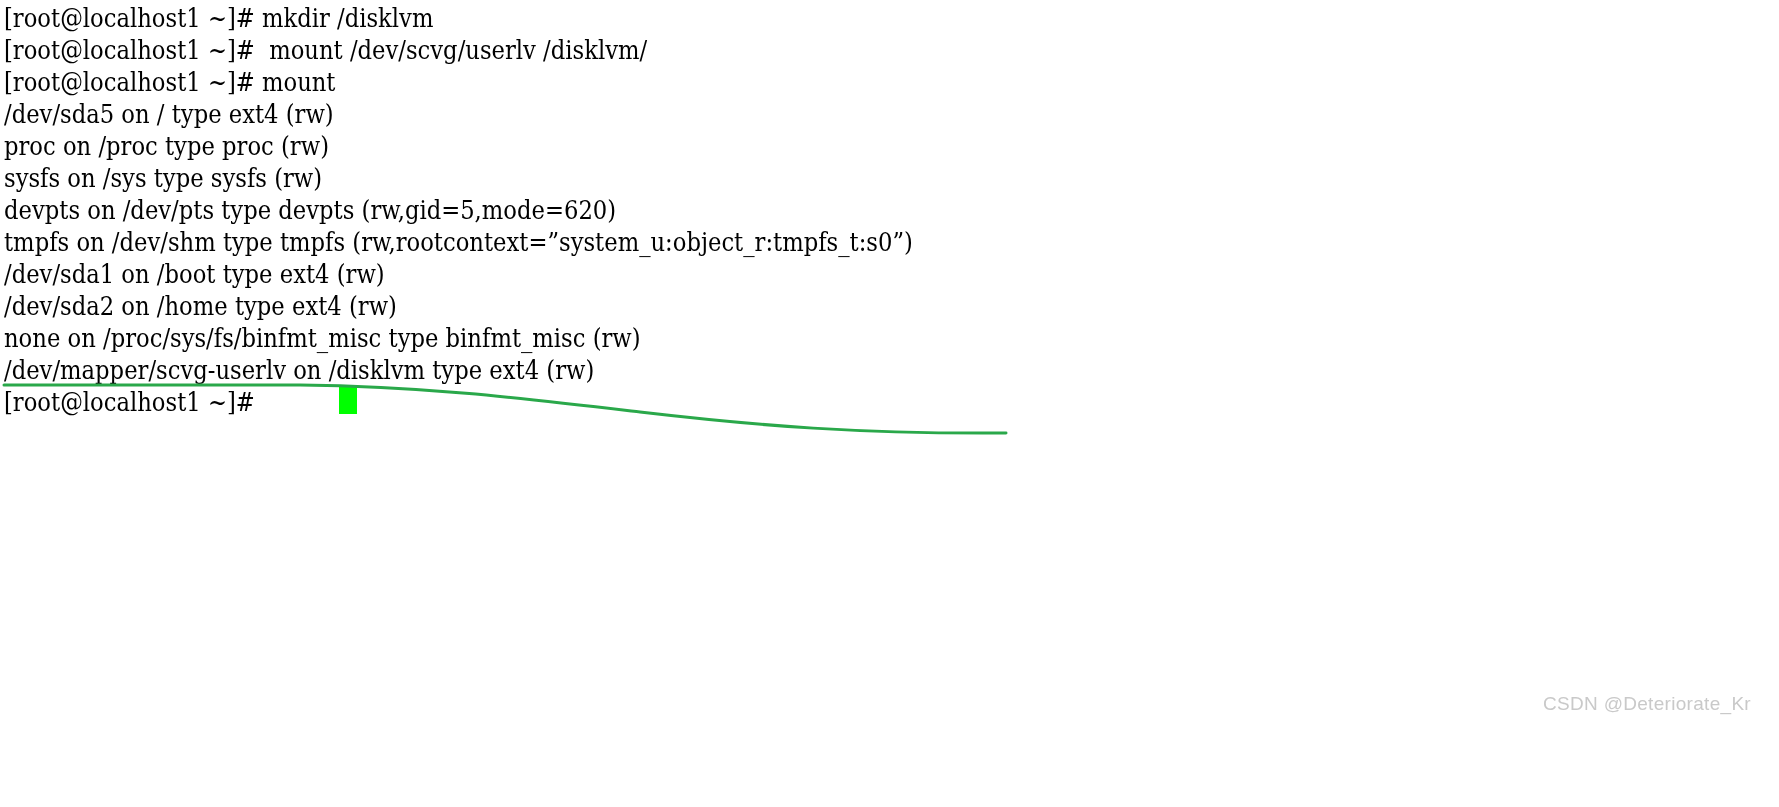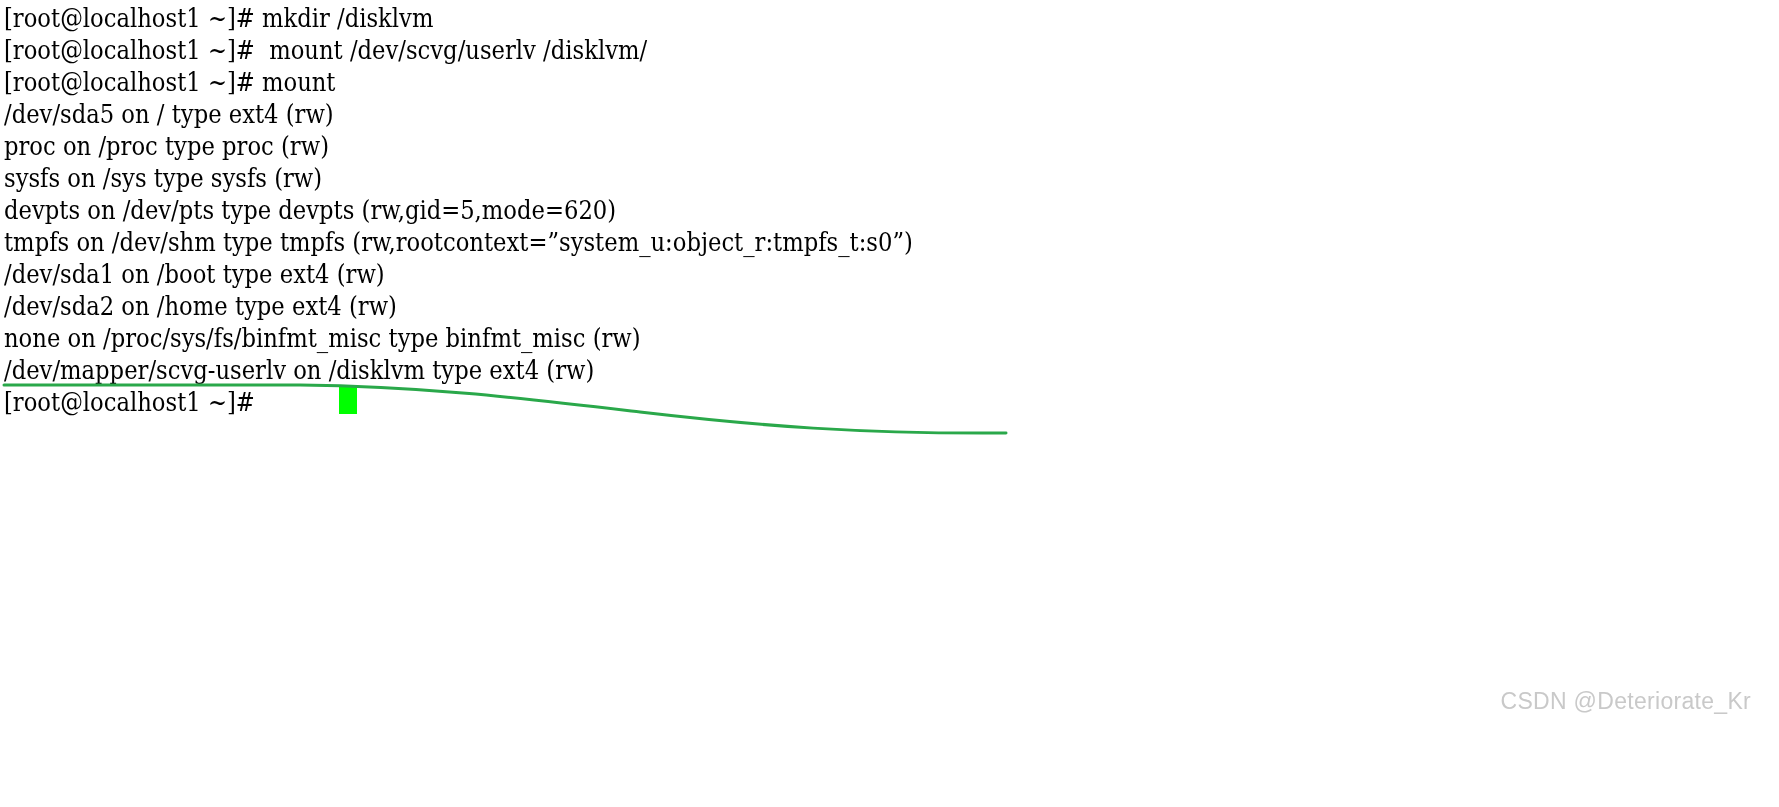--- a/index.html
+++ b/index.html
@@ -62,21 +62,21 @@
     width: 18px;
     height: 27px;
     background: #00ff00;
   }
 
   #watermark {
     position: absolute;
     right: 28px;
     bottom: 14px;
     font-family: "Liberation Sans", "DejaVu Sans", sans-serif;
-    font-size: 23px;
+    font-size: 19px;
     color: #c9c9c9;
     letter-spacing: 0.3px;
     white-space: pre;
   }
 </style>
 </head>
 <body>
 
 <div id="terminal" style="background: rgb(255, 255, 255);">
 

